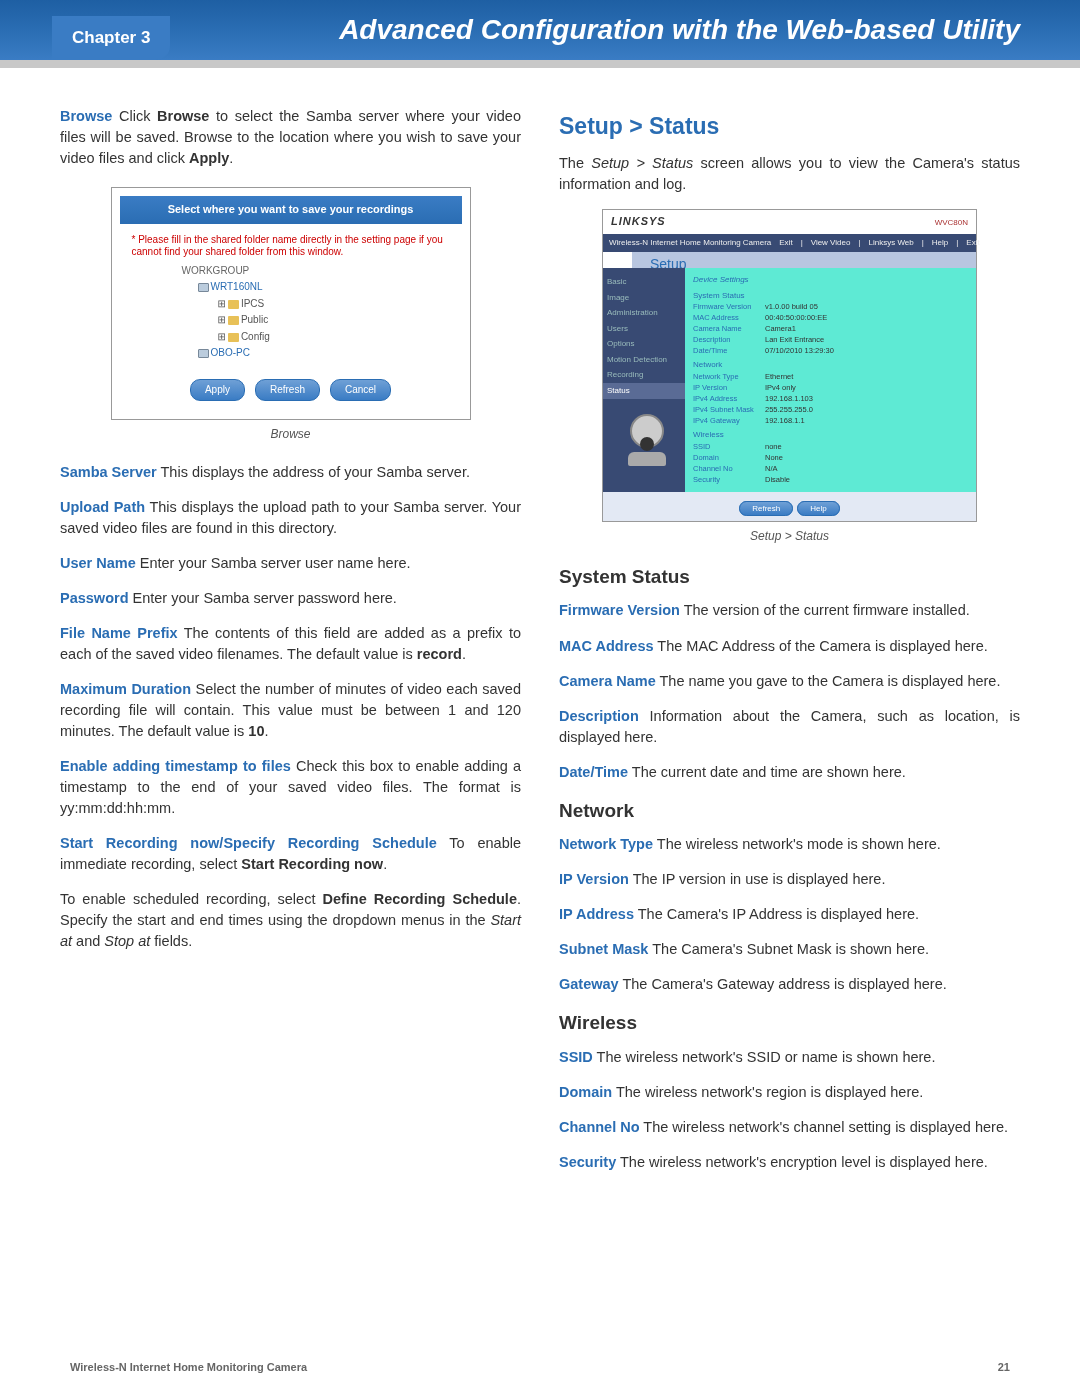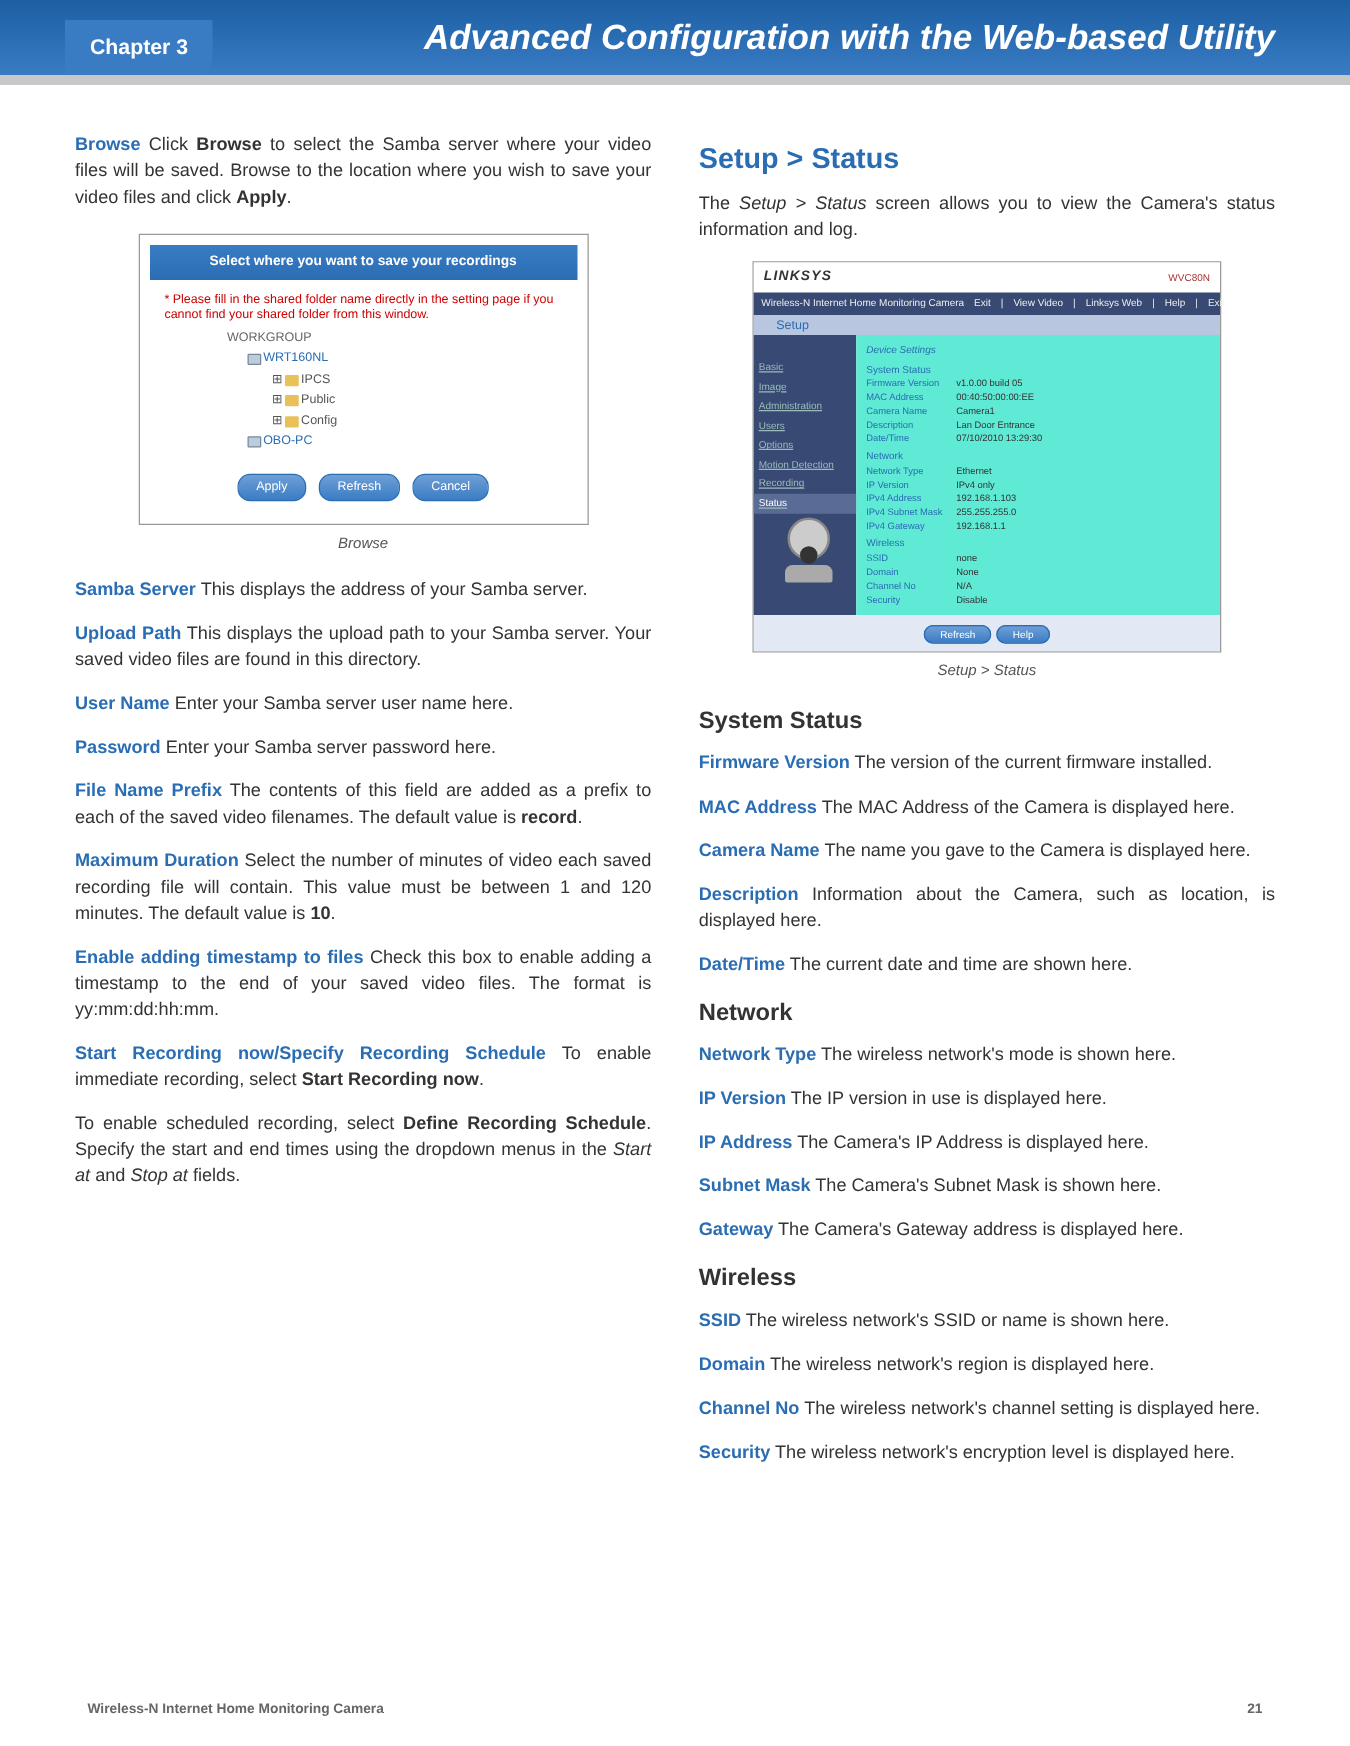--- a/index.html
+++ b/index.html
@@ -94,23 +94,23 @@
   color:#fff; border:1px solid #2a6db3; font-size:10px;
   padding:3px 14px; border-radius:10px;
 }
 
 .status-fig { width: 375px; margin: 8px auto 6px auto; border:1px solid #999; }
 .status-top { background:#fff; padding:4px 8px; display:flex; justify-content:space-between; align-items:center; font-size:9px; }
 .logo { font-weight:bold; color:#333; letter-spacing:1px; font-size:11px;font-style:italic; }
 .model { color:#a33; font-size:8px; }
 .subbar { background:#384a73; color:#eee; font-size:8px; padding:3px 6px; display:flex; gap:8px; white-space:nowrap; }
 .subbar .left { margin-right:auto; }
-.tabbar { background:#b8c6e0; height:16px; font-size:10px; color:#2a6db3; padding:2px 18px; }
+.tabbar { background:#b8c6e0; height:16px; font-size:14px; color:#2a6db3; padding:2px 18px;margin-left:29px; }
 .status-body { display:flex; min-height:180px; }
-.sidenav { width:82px; background:#384a73; color:#9bb; font-size:8px; padding:18px 4px;text-decoration:underline; }
+.sidenav { width:82px; background:#384a73; color:#9bb; font-size:8px; padding:6px 4px; }
 .sidenav div { padding:2px 0; }
 .sidenav .active { background:#5a6b95; color:#fff; padding:2px 4px; margin:0 -4px; }
 .details { flex:1; background:#5eead4; padding:6px 8px; font-size:7.5px; color:#555; position:relative; }
 .details-head { font-size:8px; color:#2a6db3; margin-bottom:4px; font-style:italic; }
 .sub-title { color:#2a6db3; font-size:8px; margin:3px 0 1px 0; }
 .kv { display:flex; gap:8px; }
 .kv .k { width:64px; color:#2a6db3; }
 .kv .v { color:#333; }
 .cam-illus { position:absolute; left:-62px; bottom:8px; width:48px; height:70px; }
 .cam-body { width:34px; height:34px; background:#ccc; border-radius:50%; border:2px solid #888; margin:0 auto; }
@@ -227,21 +227,21 @@
           <div class="kv">
               <span class="k">MAC Address</span>
               <span class="v">00:40:50:00:00:EE</span>
             </div>
           <div class="kv">
               <span class="k">Camera Name</span>
               <span class="v">Camera1</span>
             </div>
           <div class="kv">
               <span class="k">Description</span>
-              <span class="v">Lan Door Entrance</span>
+              <span class="v">Lan Exit Entrance</span>
             </div>
           <div class="kv">
               <span class="k">Date/Time</span>
               <span class="v">07/10/2010   13:29:30</span>
             </div>
           <div class="sub-title">Network</div>
           <div class="kv">
               <span class="k">Network Type</span>
               <span class="v">Ethernet</span>
             </div>

